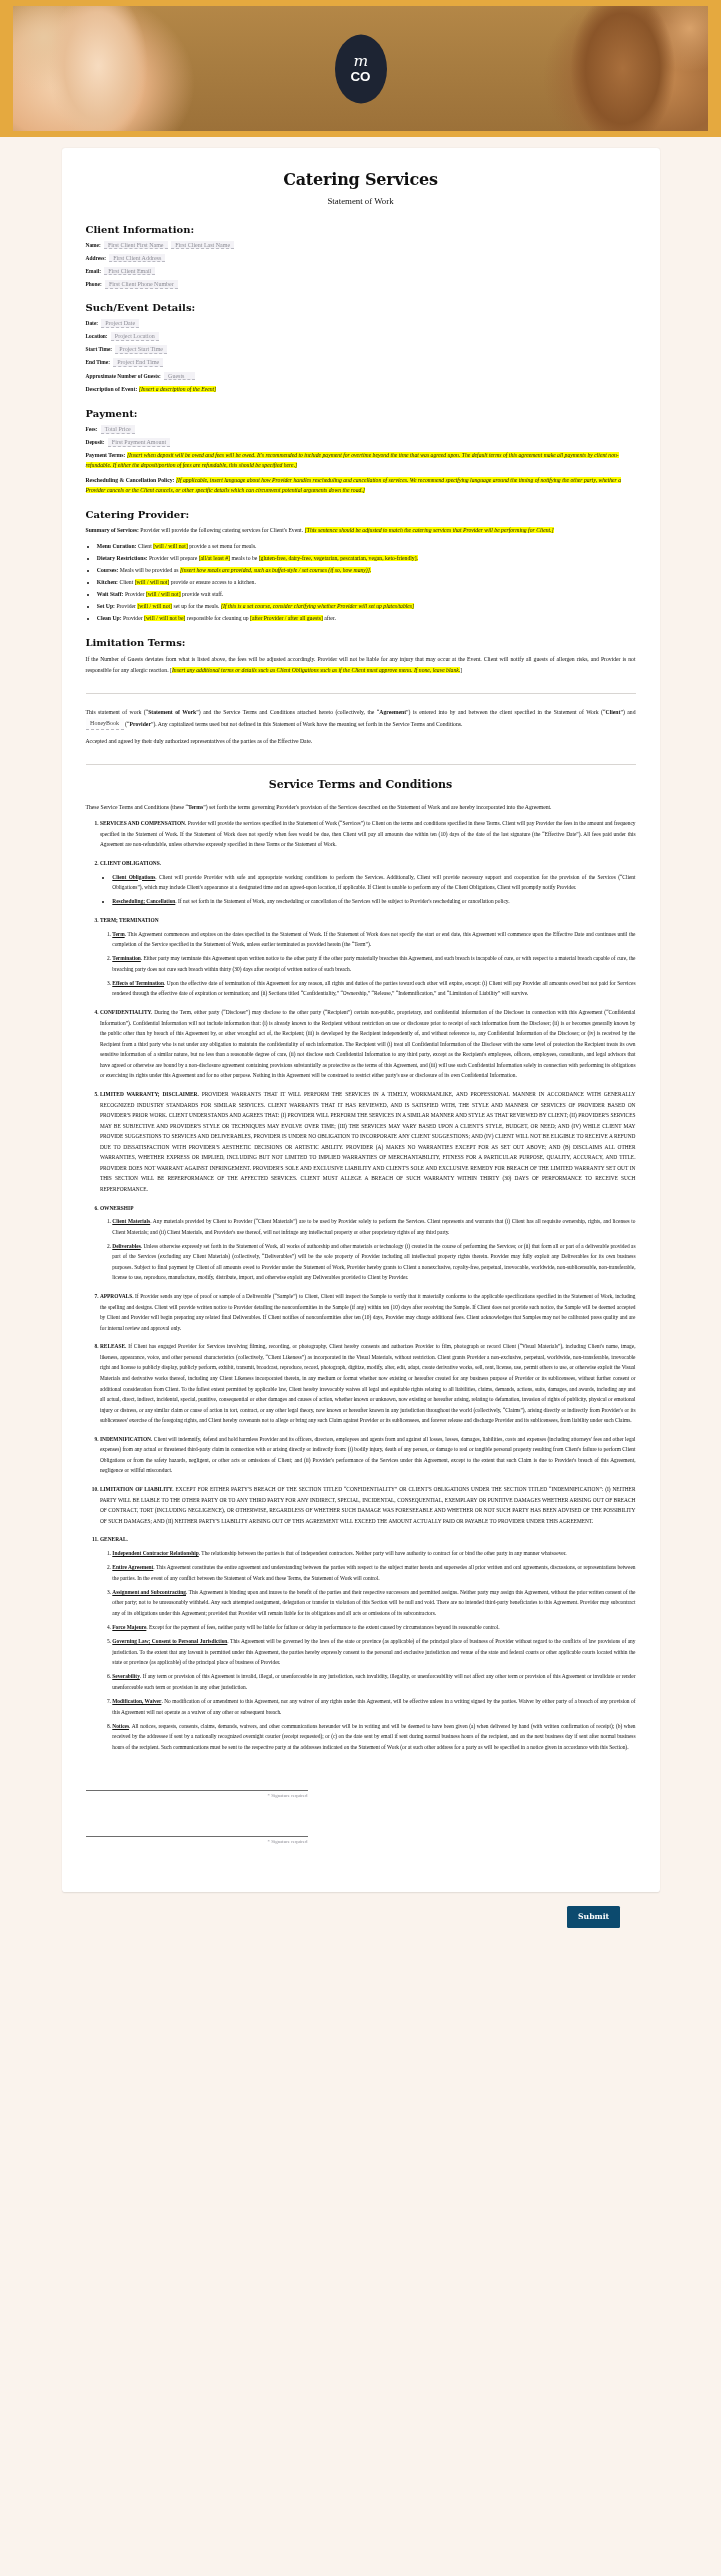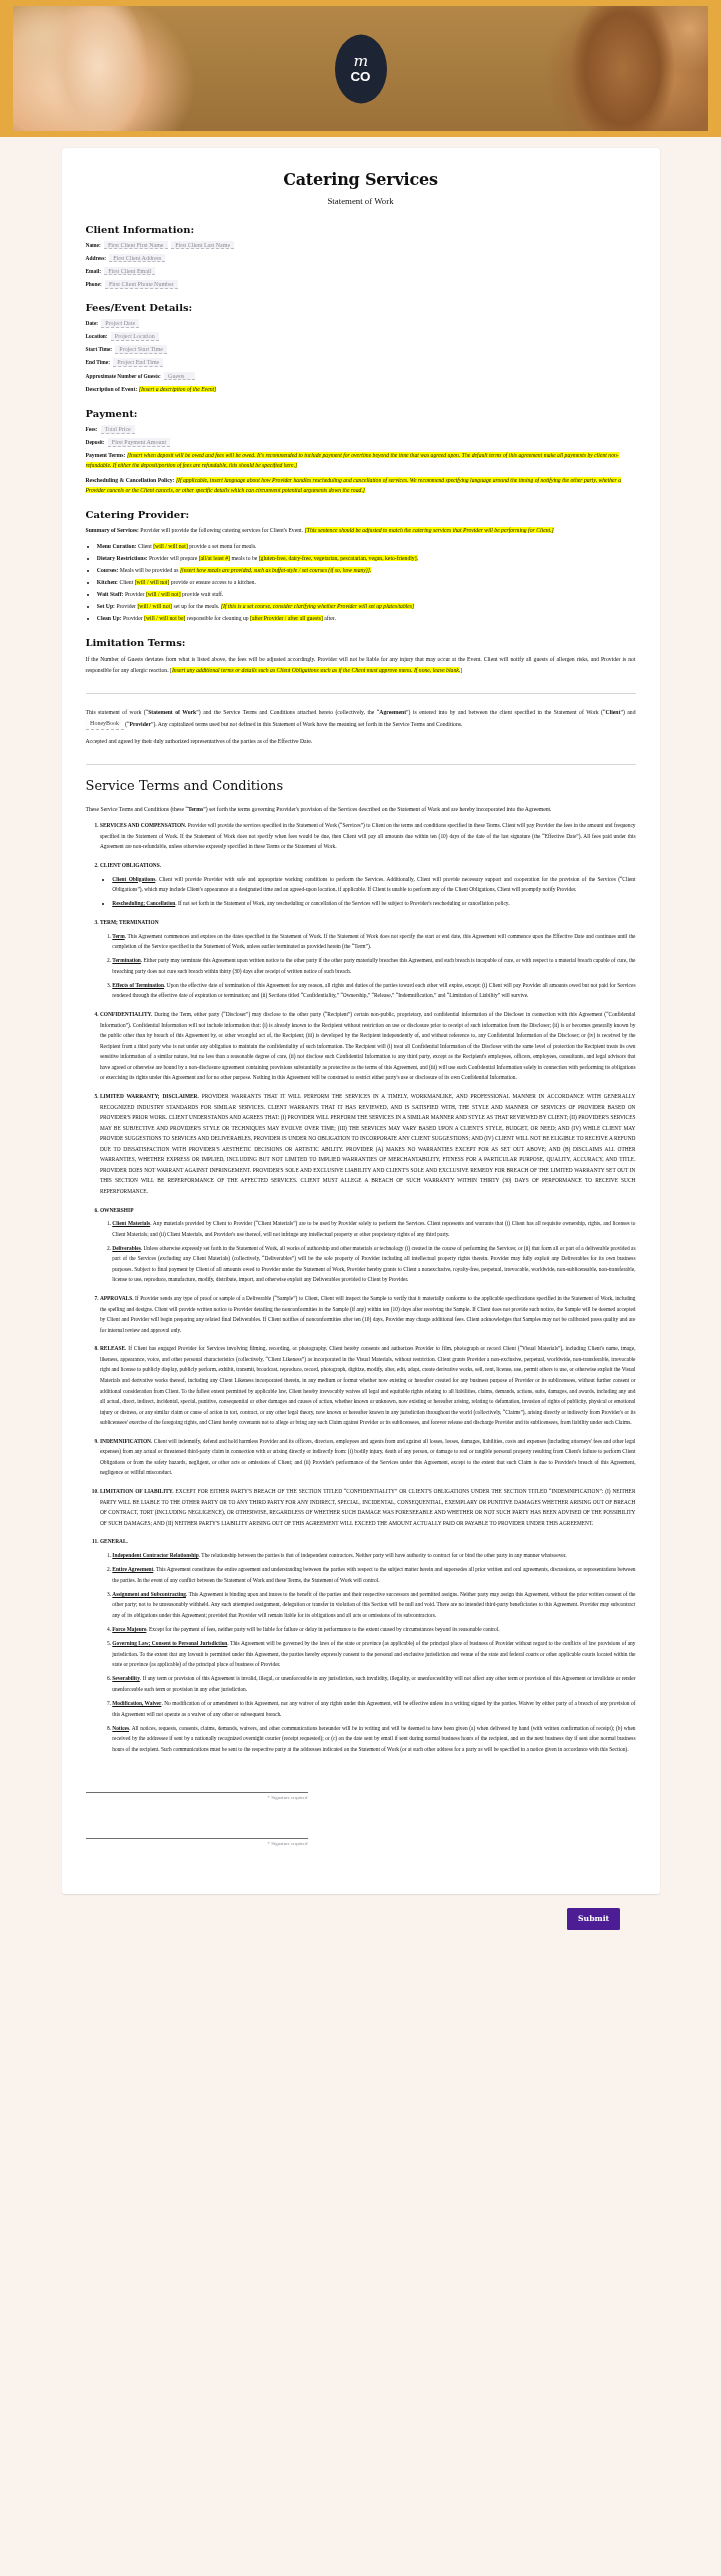--- a/index.html
+++ b/index.html
@@ -156,22 +156,23 @@
   }
 
   hr.div {
     border:0;
     border-top:0.5px solid #d8d5d2;
     margin:17.5px 0 13.4px;
   }
 
   h2.tc-title {
     font-family:"DejaVu Serif", serif;
-    font-size:13px;
-    font-weight:400;
+    font-size:11px;
+    font-weight:700;
+    text-align:center;
     margin:5.2px 0 11.3px;
   }
 
   
   ol.lvl1 {
     margin:0; padding-left:14.4px;
     counter-reset:none;
   }
   ol.lvl1 > li {
     font-size:5.4px;
@@ -214,21 +215,21 @@
 
   
   .submit-row {
     width:526px;
     margin:13.4px auto 0;
     display:flex;
     justify-content:flex-end;
     padding-right:3.1px;
   }
   .submit-btn {
-    background:#4c1d95;
+    background:#0c4a6e;
     color:#fff;
     border:0;
     border-radius:1.5px;
     font-family:"DejaVu Serif", serif;
     font-weight:700;
     font-size:7.7px;
     padding:6.7px 11.3px;
     cursor:pointer;
   }
 </style>
@@ -266,21 +267,21 @@
     <div class="frow">
       <span class="flabel">Email:</span>
       <span class="fbox">First Client Email</span>
     </div>
     <div class="frow">
       <span class="flabel">Phone:</span>
       <span class="fbox">First Client Phone Number</span>
     </div>
   </div>
 
-  <h2 class="sec-head">Fees/Event Details:</h2>
+  <h2 class="sec-head">Such/Event Details:</h2>
   <div>
     <div class="frow">
       <span class="flabel">Date:</span>
       <span class="fbox">Project Date</span>
     </div>
     <div class="frow">
       <span class="flabel">Location:</span>
       <span class="fbox">Project Location</span>
     </div>
     <div class="frow">

